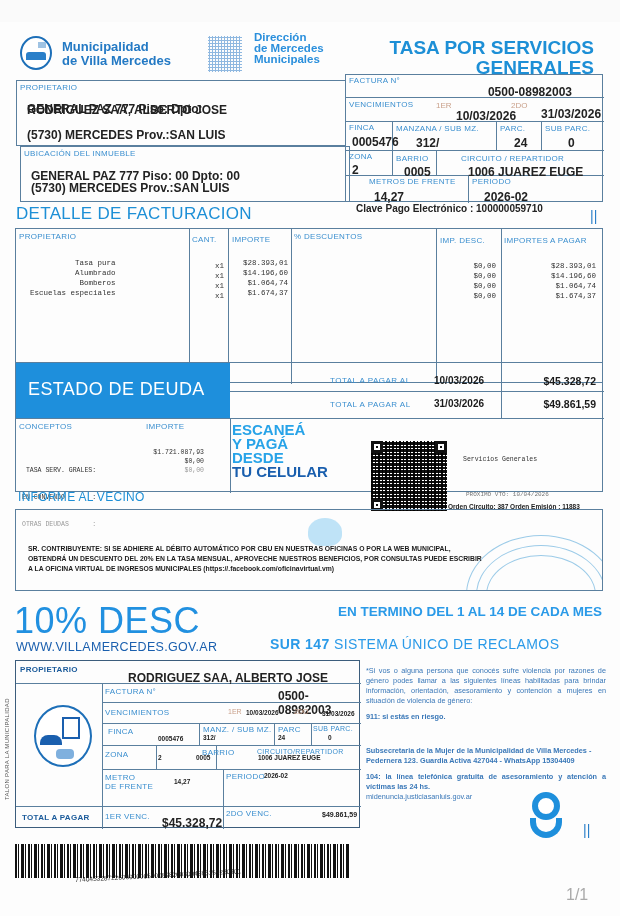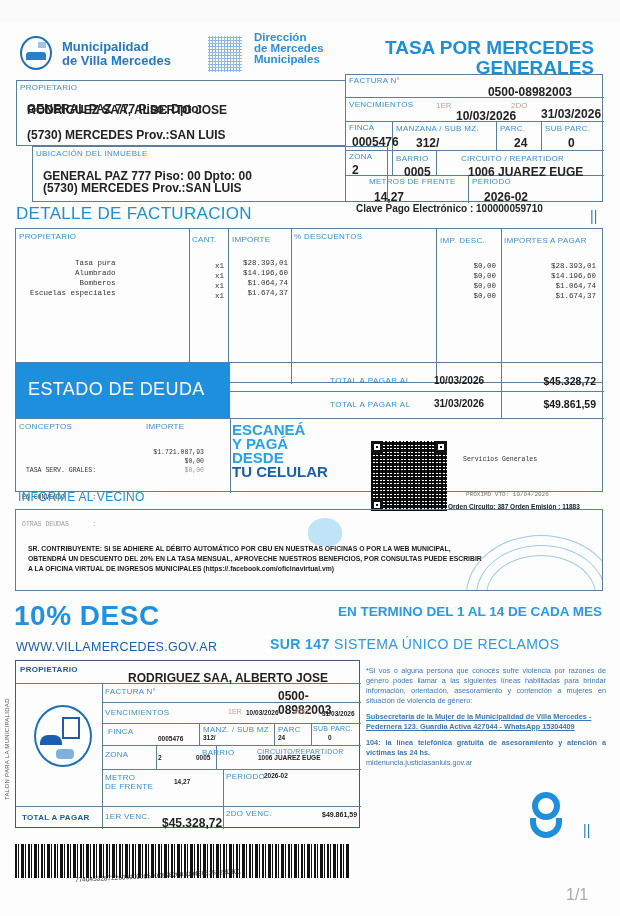--- a/index.html
+++ b/index.html
@@ -41,31 +41,31 @@
     <div>Municipalidad</div>
     <div>de Villa Mercedes</div>
   </div>
   <div class="dots" style="left:208px; top:14px; width:34px; height:36px;"></div>
   <div class="abs" style="left:254px; top:10px; font-size:11.5px; font-weight:bold; line-height:11px; color:#2a8fdc;">
     <div>Dirección</div>
     <div>de Mercedes</div>
     <div>Municipales</div>
   </div>
   <div class="abs" style="right:26px; top:16px; text-align:right; font-size:19px; font-weight:bold; line-height:20px; color:#1d8fd6;">
-    <div>TASA POR MERCEDES</div>
+    <div>TASA POR SERVICIOS</div>
     <div>GENERALES</div>
   </div>
 
   <div class="box" style="left:16px; top:58px; width:330px; height:66px;">
     <div class="lbl abs" style="left:3px; top:2px;">PROPIETARIO</div>
     <div class="val abs" style="left:10px; top:22px;">RODRIGUEZ SAA, ALBERTO JOSE</div>
     <div class="val abs" style="left:10px; top:21px;">GENERAL PAZ 777 Piso: Dpto:</div>
     <div class="val abs" style="left:10px; top:47px;">(5730) MERCEDES Prov.:SAN LUIS</div>
   </div>
-  <div class="box" style="left:32px; top:124px; width:356px; height:56px;">
+  <div class="box" style="left:20px; top:124px; width:330px; height:56px;">
     <div class="lbl abs" style="left:3px; top:2px;">UBICACIÓN DEL INMUEBLE</div>
     <div class="val abs" style="left:10px; top:22px;">GENERAL PAZ 777 Piso: 00 Dpto: 00</div>
     <div class="val abs" style="left:10px; top:34px;">(5730) MERCEDES Prov.:SAN LUIS</div>
   </div>
 
   <div class="box" style="left:345px; top:52px; width:258px; height:128px;">
     <div class="hline" style="left:0; top:22px; width:258px;"></div>
     <div class="hline" style="left:0; top:46px; width:258px;"></div>
     <div class="hline" style="left:0; top:75px; width:258px;"></div>
     <div class="hline" style="left:0; top:100px; width:258px;"></div>
@@ -206,21 +206,21 @@
     <div class="wave" style="left:460px; top:35px; width:130px; height:100px;"></div>
     <div class="wave" style="left:470px; top:45px; width:110px; height:80px;"></div>
     <div class="abs" style="left:292px; top:8px; width:34px; height:28px; background:#bfe3f7; border-radius:50% 50% 40% 40%;"></div>
     <div class="abs" style="left:12px; top:34px; font-size:6.8px; font-weight:bold; line-height:10px; white-space:nowrap;">
       <div>SR. CONTRIBUYENTE: SI SE ADHIERE AL DÉBITO AUTOMÁTICO POR CBU EN NUESTRAS OFICINAS O POR LA WEB MUNICIPAL,</div>
       <div>OBTENDRÁ UN DESCUENTO DEL 20% EN LA TASA MENSUAL, APROVECHE NUESTROS BENEFICIOS, POR CONSULTAS PUEDE ESCRIBIR</div>
       <div>A LA OFICINA VIRTUAL DE INGRESOS MUNICIPALES (https://.facebook.com/oficinavirtual.vm)</div>
     </div>
   </div>
 
-  <div class="abs" style="left:14px; top:578px; font-size:28px; font-weight:bold; color:#2190e0; letter-spacing:0.5px;">10% DESC</div>
+  <div class="abs" style="left:14px; top:578px; font-size:36px; font-weight:normal; color:#2190e0; letter-spacing:0.5px;">10% DESC</div>
   <div class="abs" style="left:16px; top:618px; font-size:12.5px; color:#1a5fae; letter-spacing:0.3px;">WWW.VILLAMERCEDES.GOV.AR</div>
   <div class="abs" style="right:18px; top:582px; text-align:right; font-size:13.5px; font-weight:bold; line-height:15px; color:#2a9ae8;">
     <div>EN TERMINO DEL 1 AL 14 DE CADA MES</div>
   </div>
   <div class="abs" style="left:270px; top:614px; font-size:14px; color:#2a9ae8; letter-spacing:0.4px; white-space:nowrap;">
     <span style="font-weight:bold;">SUR 147</span><span> SISTEMA ÚNICO DE RECLAMOS</span>
   </div>
 
   <div class="abs" style="left:-48px; top:720px; width:110px; font-size:6px; color:#555; transform:rotate(-90deg); white-space:nowrap; letter-spacing:0.3px;">TALON PARA LA MUNICIPALIDAD</div>
   <div class="box" style="left:15px; top:638px; width:345px; height:168px; border-color:#3c5d7c;">
@@ -281,21 +281,22 @@
 
     <div class="abs" style="left:6px; top:152px; font-size:8px; color:#1a5a9a; font-weight:bold; letter-spacing:0.3px;">TOTAL A PAGAR</div>
     <div class="lbl abs" style="left:89px; top:151px;">1ER VENC.</div>
     <div class="val abs" style="left:146px; top:155px;">$45.328,72</div>
     <div class="lbl abs" style="left:210px; top:148px;">2DO VENC.</div>
     <div class="val abs" style="left:306px; top:150px; font-size:7px;">$49.861,59</div>
   </div>
 
   <div class="abs" style="left:366px; top:644px; width:240px; font-size:7.3px; line-height:10px; color:#3a78b8;">
     <div style="text-align:justify;">*Si vos o alguna persona que conocés sufre violencia por razones de género podes llamar a las siguientes líneas habilitadas para brindar información, orientación, asesoramiento y contención a mujeres en situación de violencia de género:</div>
-    <div style="margin-top:6px; font-weight:bold;text-decoration:underline;">Subsecretaria de la Mujer de la Municipalidad de Villa Mercedes - Pedernera 123. Guardia Activa 427044 - WhatsApp 15304409</div>
+    <div style="margin-top:6px; font-weight:bold;">911: si estás en riesgo.</div>
+    <div style="margin-top:24px; font-weight:bold;">Subsecretaria de la Mujer de la Municipalidad de Villa Mercedes - Pedernera 123. Guardia Activa 427044 - WhatsApp 15304409</div>
     <div style="margin-top:6px; font-weight:bold; text-align:justify;">104: la línea telefónica gratuita de asesoramiento y atención a víctimas las 24 hs.</div>
     <div>midenuncia.justiciasanluis.gov.ar</div>
   </div>
   <div class="abs" style="left:530px; top:770px; width:32px; height:48px;">
     <div class="abs" style="left:2px; top:0; width:28px; height:28px; border:6px solid #1e8fdc; border-radius:50%; background:#fff;"></div>
     <div class="abs" style="left:0; top:26px; width:32px; height:20px; border:6px solid #1e8fdc; border-top:none; border-radius:0 0 16px 16px;"></div>
   </div>
   <div class="abs" style="left:583px; top:800px; font-size:14px; color:#2a7fc9;">||</div>
 
   <div class="barcode" style="left:15px; top:822px; width:335px; height:34px;"></div>

